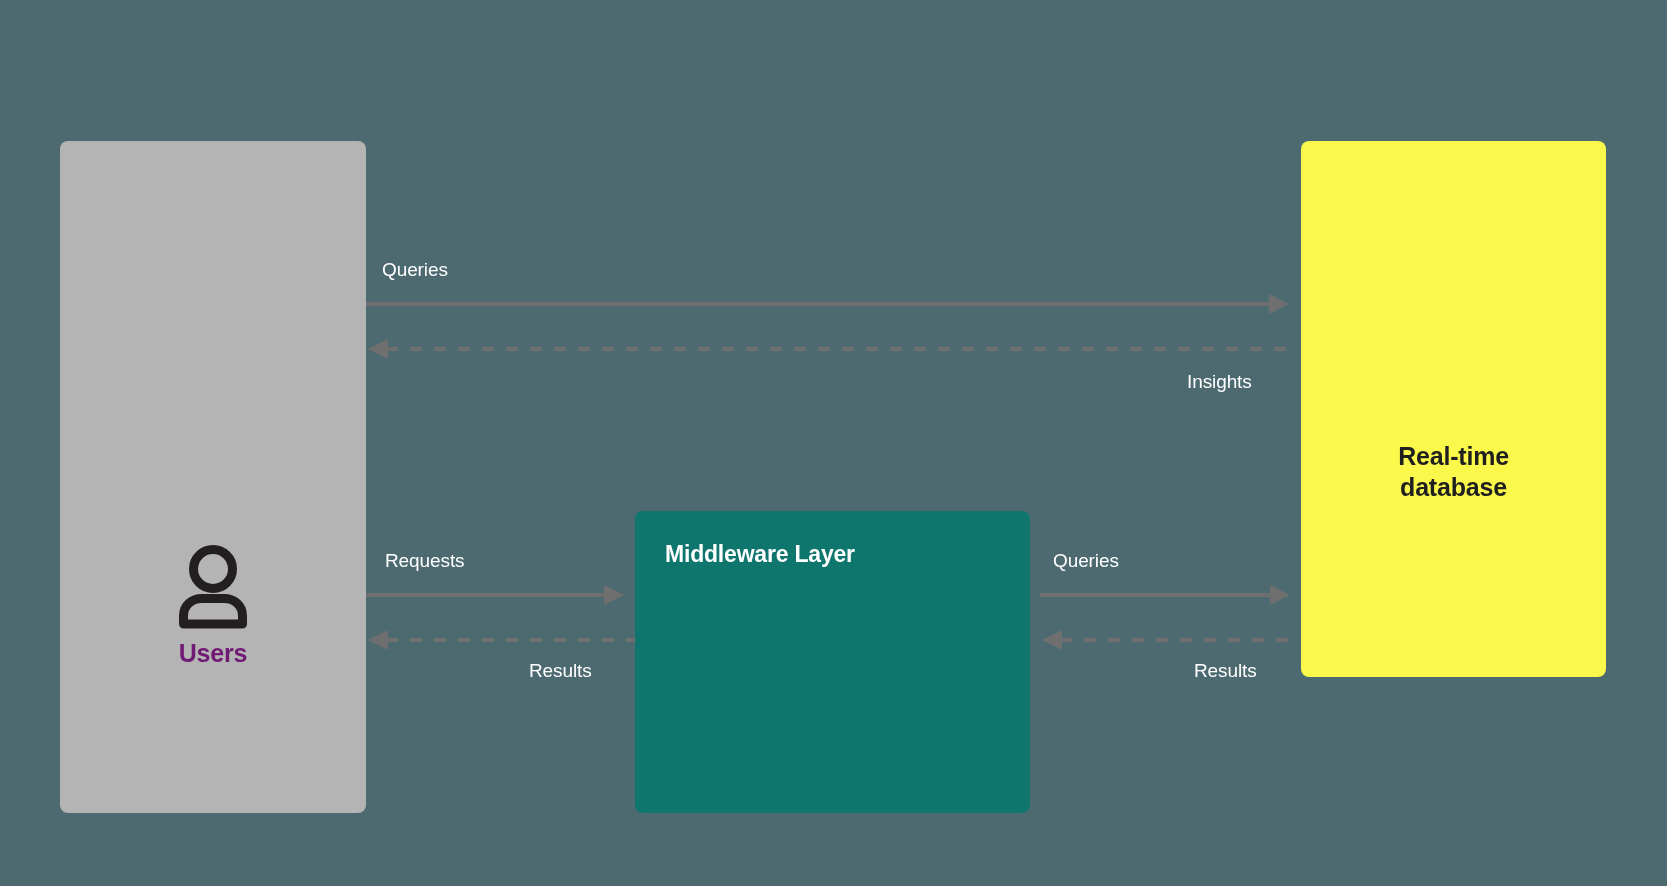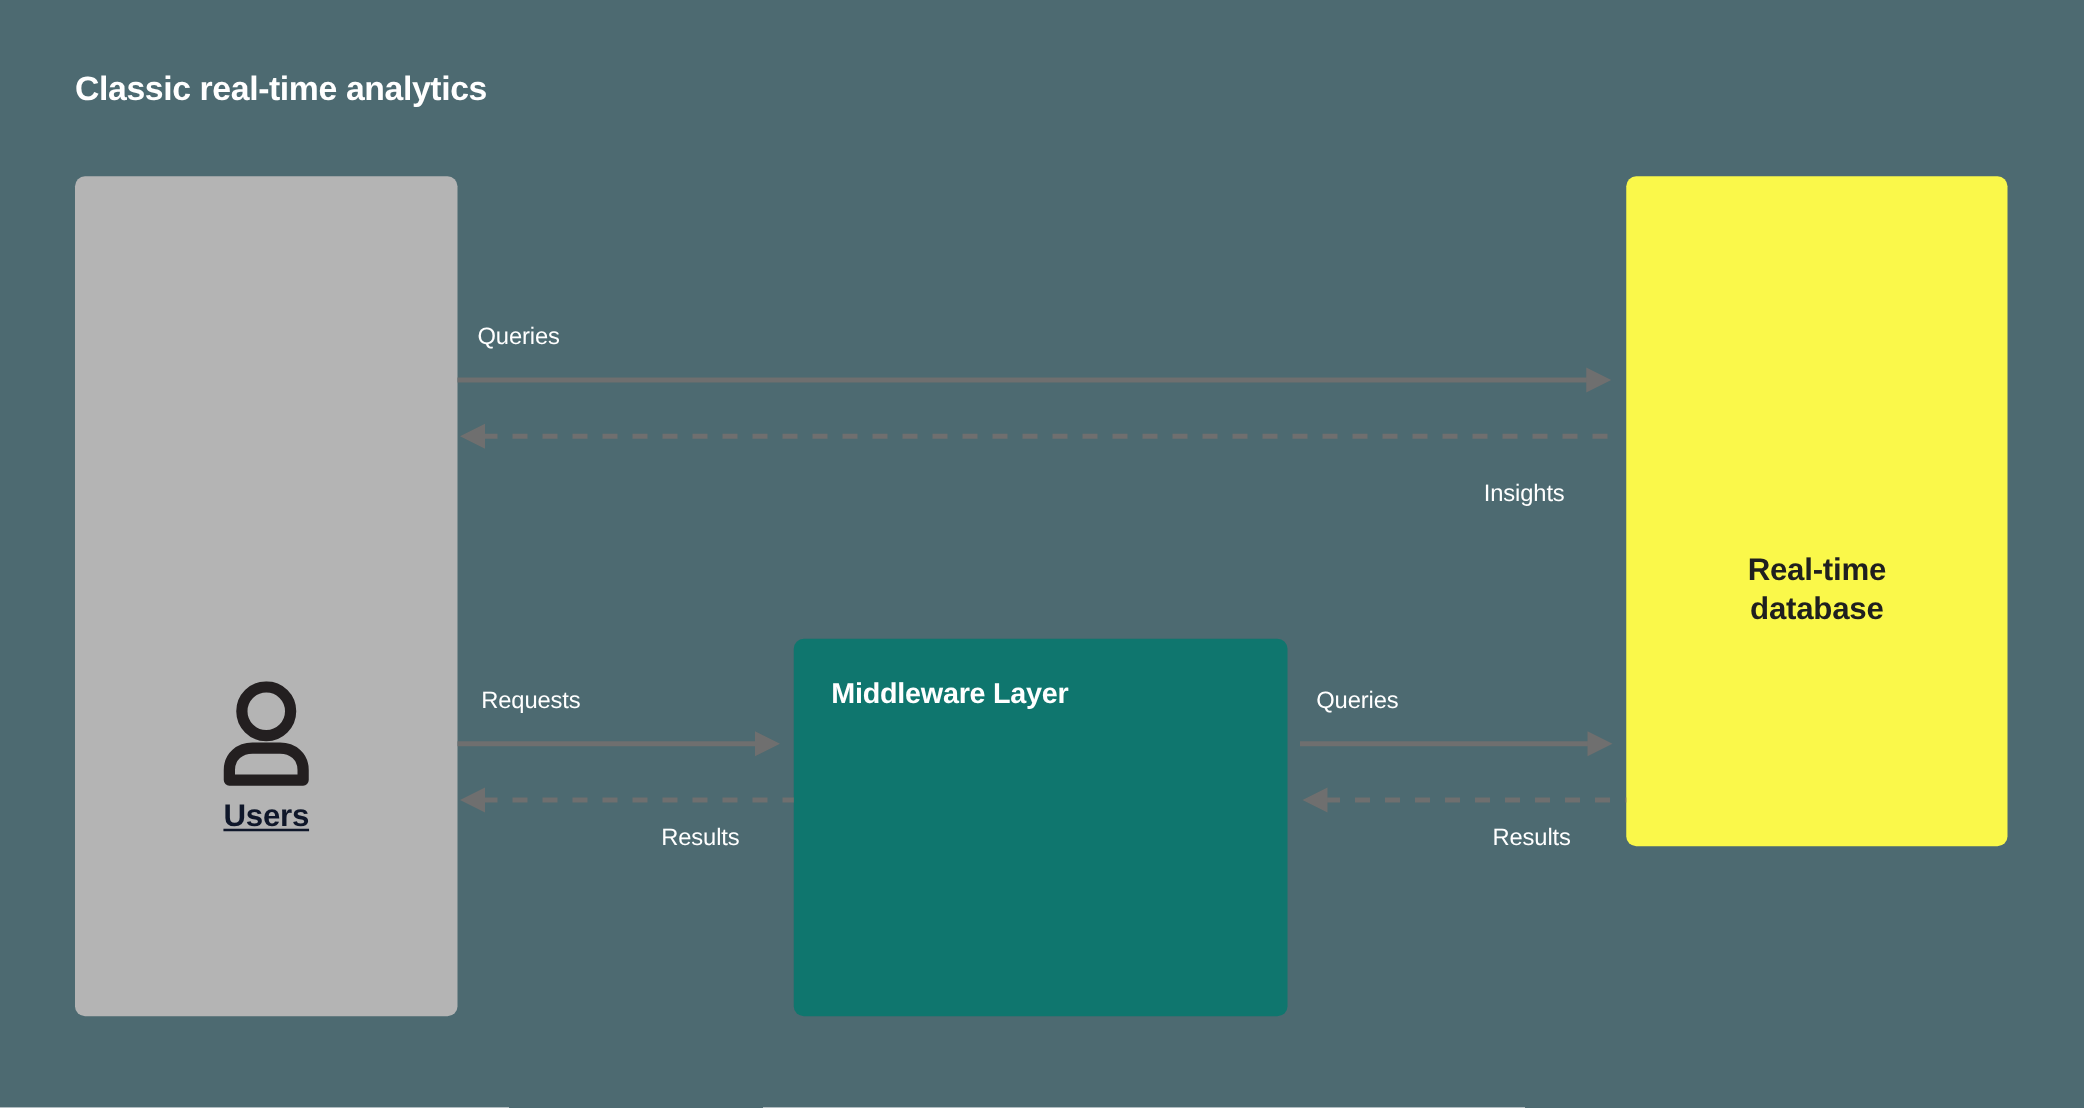--- a/index.html
+++ b/index.html
@@ -71,23 +71,22 @@
   }
   .user-icon {
     display: block;
     width: 76px;
     height: 84px;
   }
   .users-label {
     margin-top: 10px;
     font-size: 25px;
     font-weight: bold;
-    color: #0f172a;
+    color: #701a75;
     letter-spacing: -0.2px;
-    text-decoration: underline;
   }
 
   .middleware-label {
     position: absolute;
     left: 30px;
     top: 30px;
     font-size: 23px;
     font-weight: bold;
     color: #ffffff;
     letter-spacing: -0.2px;
@@ -122,21 +121,20 @@
     color: #ffffff;
     white-space: nowrap;
     letter-spacing: -0.1px;
   }
 </style>
 </head>
 <body>
 
 <div id="canvas">
 
-  <div class="title">Classic real-time analytics</div>
 
   <div class="node node-users">
     <div class="users-inner">
       <svg class="user-icon" viewBox="0 0 76 84">
         <circle cx="38" cy="24" r="19.5" fill="none" stroke="#231f20" stroke-width="9"></circle>
         <path d="M8.5 79 L8.5 71 C8.5 60 17 53.5 27 53.5 L49 53.5 C59 53.5 67.5 60 67.5 71 L67.5 79 Z" fill="none" stroke="#231f20" stroke-width="9" stroke-linejoin="round"></path>
       </svg>
       <div class="users-label">Users</div>
     </div>
   </div>
@@ -159,21 +157,21 @@
     </svg>
   </div>
   <div class="edge-label" style="left:382px; top:259px;">Queries</div>
 
   <div class="edge" style="left:366px; top:337px; width:925px;">
     <svg width="925" height="24" viewBox="0 0 925 24">
       <line x1="20" y1="12" x2="925" y2="12" stroke="#6f6f6f" stroke-width="4" stroke-dasharray="12 12"></line>
       <polygon points="22,2 2,12 22,22" fill="#6f6f6f"></polygon>
     </svg>
   </div>
-  <div class="edge-label" style="left:1187px; top:371px;margin-top:14px;">Insights</div>
+  <div class="edge-label" style="left:1187px; top:371px;">Insights</div>
 
   <div class="edge" style="left:366px; top:583px; width:259px;">
     <svg width="259" height="24" viewBox="0 0 259 24">
       <line x1="0" y1="12" x2="240" y2="12" stroke="#6f6f6f" stroke-width="4"></line>
       <polygon points="238,2 258,12 238,22" fill="#6f6f6f"></polygon>
     </svg>
   </div>
   <div class="edge-label" style="left:385px; top:550px;">Requests</div>
 
   <div class="edge" style="left:366px; top:628px; width:269px;">

